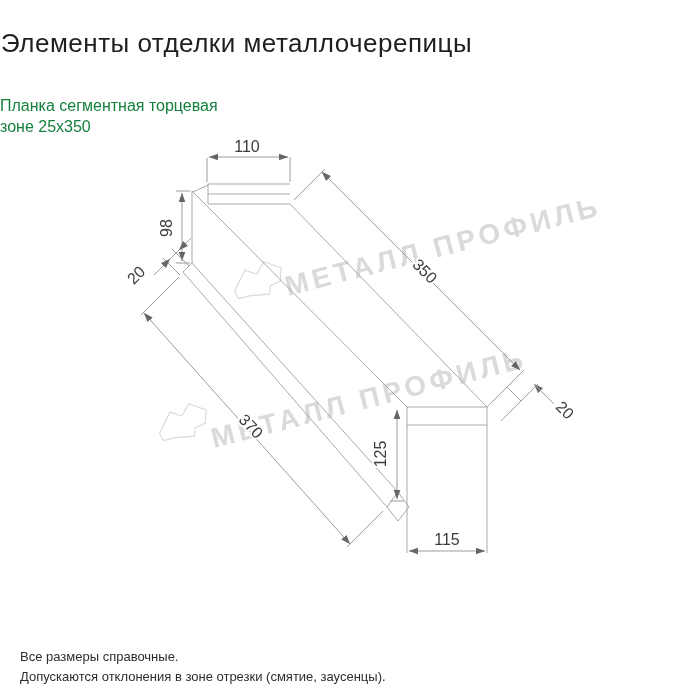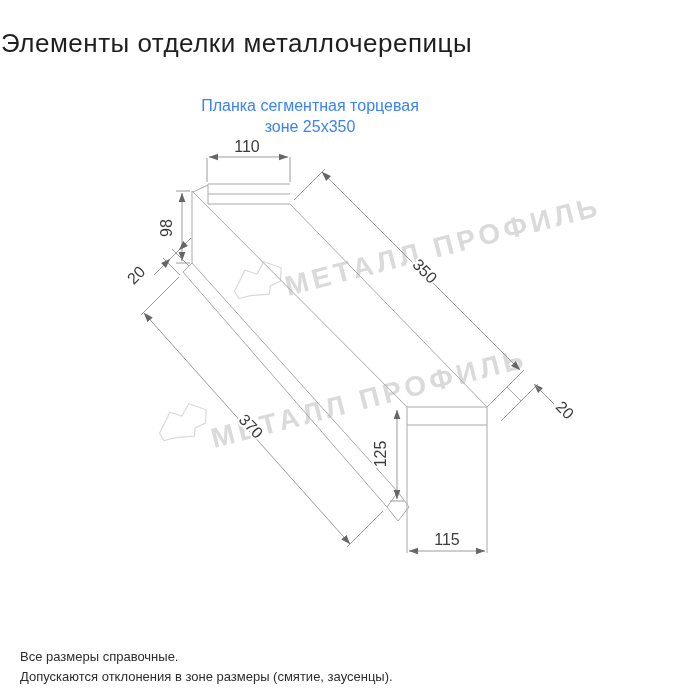--- a/index.html
+++ b/index.html
@@ -5,22 +5,22 @@
   html,body{margin:0;padding:0;}
   body{
     width:700px;height:700px;position:relative;background:#ffffff;
     font-family:"Liberation Sans","DejaVu Sans",sans-serif;overflow:hidden;
   }
   .title{
     position:absolute;top:28px;left:1px;width:700px;text-align:left;
     font-size:26px;color:#1f1f1f;letter-spacing:0.5px;
   }
   .subtitle{
-    position:absolute;top:95px;left:0;width:620px;text-align:center;
-    font-size:16px;line-height:21px;color:#3b82f6;
+    position:absolute;top:95px;left:0;width:620px;text-align:left;
+    font-size:16px;line-height:21px;color:#15803d;
   }
   .footer{
     position:absolute;left:20px;top:647px;width:660px;
     font-size:13px;line-height:20px;color:#2d2d2d;
   }
   svg.draw{position:absolute;left:0;top:0;}
   .geo{stroke:#a9a9a9;stroke-width:1;fill:none;}
   .dim{stroke:#9b9b9b;stroke-width:1;fill:none;}
   .ext{stroke:#9b9b9b;stroke-width:1;fill:none;}
   .dimtxt{
@@ -141,14 +141,14 @@
   </g>
 
   <g>
     <line class="dim" x1="409" y1="551" x2="485" y2="551" marker-start="url(#arr)" marker-end="url(#arr)"></line>
     <text class="dimtxt" x="447" y="545" text-anchor="middle">115</text>
   </g>
 </svg>
 
 <div class="footer">
   <div>Все размеры справочные.</div>
-  <div>Допускаются отклонения в зоне размеры (смятие, заусенцы).</div>
+  <div>Допускаются отклонения в зоне отрезки (смятие, заусенцы).</div>
 </div>
 
 </body></html>

